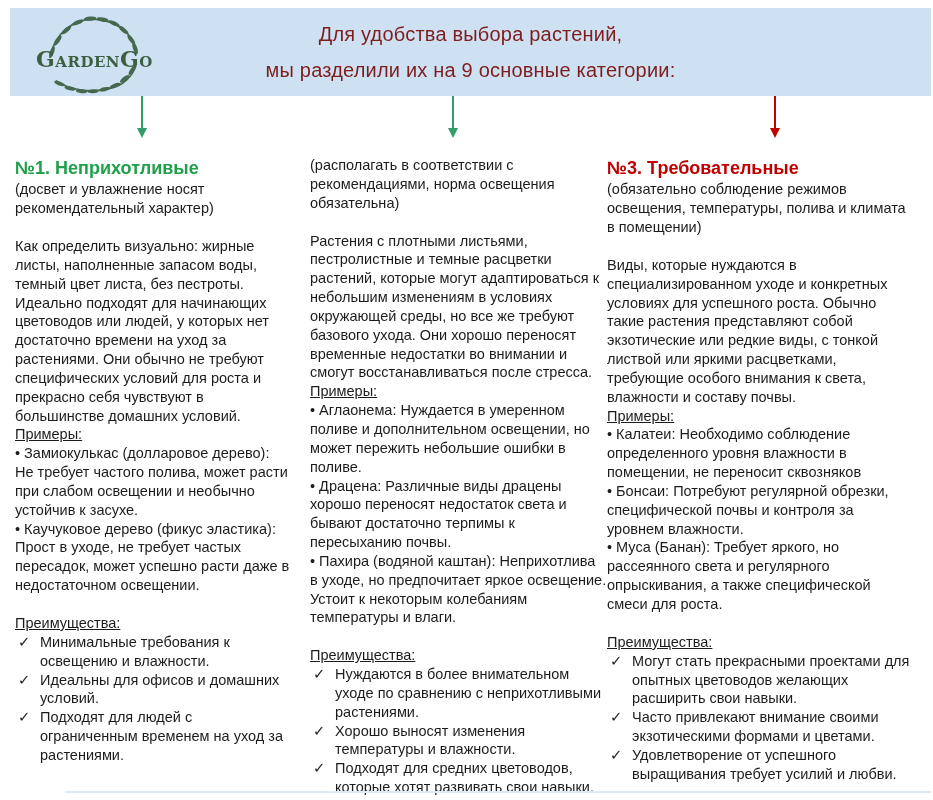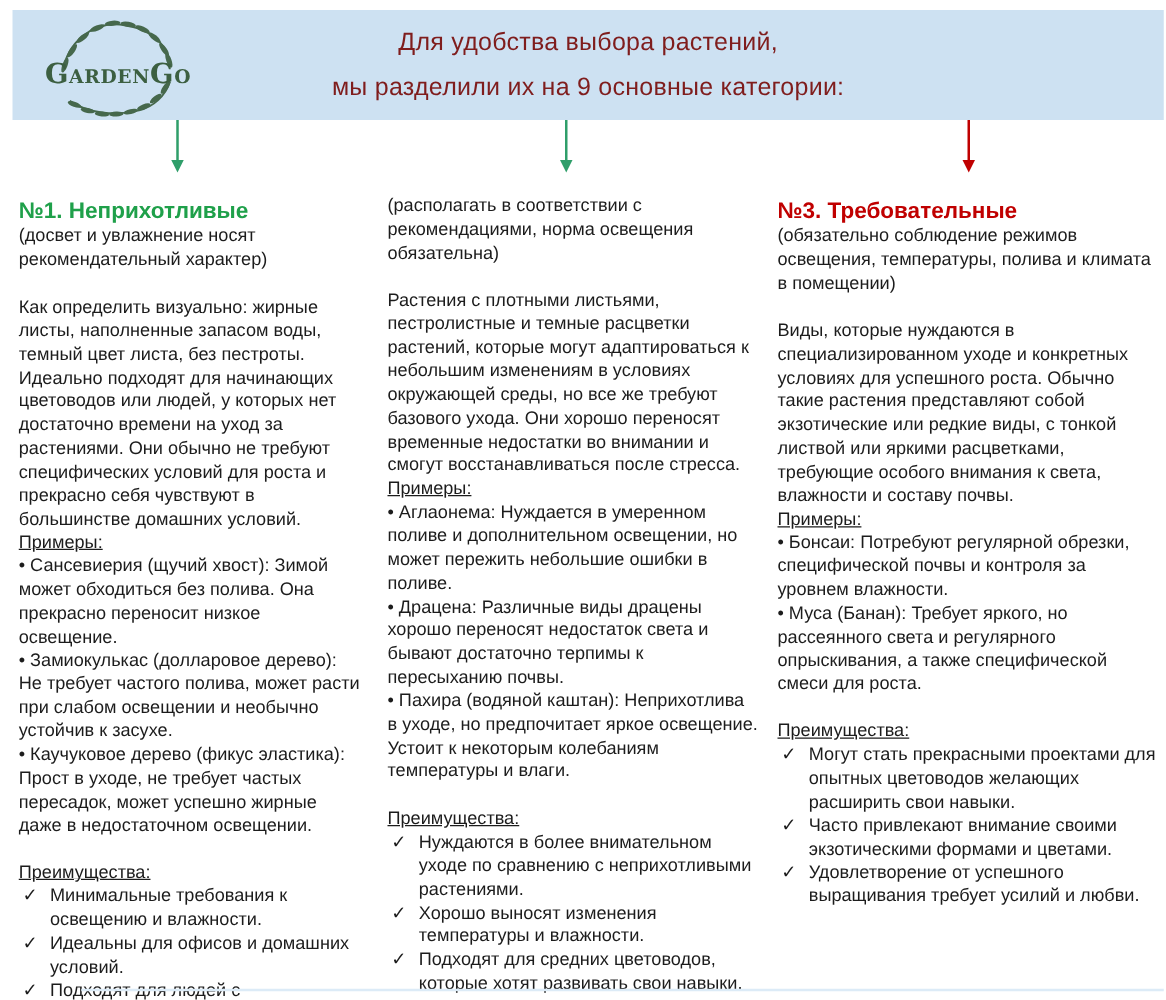--- a/index.html
+++ b/index.html
@@ -37,21 +37,21 @@
     position:absolute; left:1px; top:32px; width:0; height:0;
     border-left:5px solid transparent; border-right:5px solid transparent;
     border-top:10px solid currentColor;
   }
 
   
   .columns { position:absolute; left:15px; top:156px; display:flex; align-items:flex-start; }
   .col { font-size:14.5px; line-height:1.3; }
   .col-1 { width:275px; }
   .col-2 { width:297px; margin-left:20px; }
-  .col-3 { width:306px; margin-left:15px; }
+  .col-3 { width:306px; }
   .col-heading { font-size:18px; font-weight:700; line-height:1.35; }
   .col-subtitle { margin-bottom:19px; }
   .col-desc { }
   .section-label { text-decoration:underline; }
   .adv-label { margin-top:19px; }
   .example { }
   .bullet { margin-right:4px; }
   .advantages { list-style:none; }
   .advantages li { display:flex; }
   .advantages .check { width:25px; flex:0 0 25px; padding-left:3px; }
@@ -113,23 +113,22 @@
   </div>
 
   <main class="columns">
 
     <section class="col col-1">
       <h2 class="col-heading" style="color: rgb(31, 160, 74);">№1. Неприхотливые</h2>
       <p class="col-subtitle">(досвет и увлажнение носят рекомендательный характер)</p>
       <p class="col-desc">Как определить визуально: жирные листы, наполненные запасом воды, темный цвет листа, без пестроты. Идеально подходят для начинающих цветоводов или людей, у которых нет достаточно времени на уход за растениями. Они обычно не требуют специфических условий для роста и прекрасно себя чувствуют в большинстве домашних условий.</p>
       <p class="section-label">Примеры:</p>
       <div class="examples">
-        <p class="example"><span class="bullet">•</span><span>Сансевиерия (щучий хвост): Зимой может обходиться без полива. Она прекрасно переносит низкое освещение.</span></p>
         <p class="example"><span class="bullet">•</span><span>Замиокулькас (долларовое дерево): Не требует частого полива, может расти при слабом освещении и необычно устойчив к засухе.</span></p>
-        <p class="example"><span class="bullet">•</span><span>Каучуковое дерево (фикус эластика): Прост в уходе, не требует частых пересадок, может успешно жирные даже в недостаточном освещении.</span></p>
+        <p class="example"><span class="bullet">•</span><span>Каучуковое дерево (фикус эластика): Прост в уходе, не требует частых пересадок, может успешно расти даже в недостаточном освещении.</span></p>
       </div>
       <p class="section-label adv-label">Преимущества:</p>
       <ul class="advantages">
         <li>
             <span class="check">✓</span>
             <span>Минимальные требования к освещению и влажности.</span>
           </li>
         <li>
             <span class="check">✓</span>
             <span>Идеальны для офисов и домашних условий.</span>
@@ -166,20 +165,21 @@
           </li>
       </ul>
     </section>
 
     <section class="col col-3">
       <h2 class="col-heading" style="color: rgb(192, 0, 0);">№3. Требовательные</h2>
       <p class="col-subtitle">(обязательно соблюдение режимов освещения, температуры, полива и климата в помещении)</p>
       <p class="col-desc">Виды, которые нуждаются в специализированном уходе и конкретных условиях для успешного роста. Обычно такие растения представляют собой экзотические или редкие виды, с тонкой листвой или яркими расцветками, требующие особого внимания к света, влажности и составу почвы.</p>
       <p class="section-label">Примеры:</p>
       <div class="examples">
+        <p class="example"><span class="bullet">•</span><span>Калатеи: Необходимо соблюдение определенного уровня влажности в помещении, не переносит сквозняков</span></p>
         <p class="example"><span class="bullet">•</span><span>Бонсаи: Потребуют регулярной обрезки, специфической почвы и контроля за уровнем влажности.</span></p>
         <p class="example"><span class="bullet">•</span><span>Муса (Банан): Требует яркого, но рассеянного света и регулярного опрыскивания, а также специфической смеси для роста.</span></p>
       </div>
       <p class="section-label adv-label">Преимущества:</p>
       <ul class="advantages">
         <li>
             <span class="check">✓</span>
             <span>Могут стать прекрасными проектами для опытных цветоводов желающих расширить свои навыки.</span>
           </li>
         <li>

